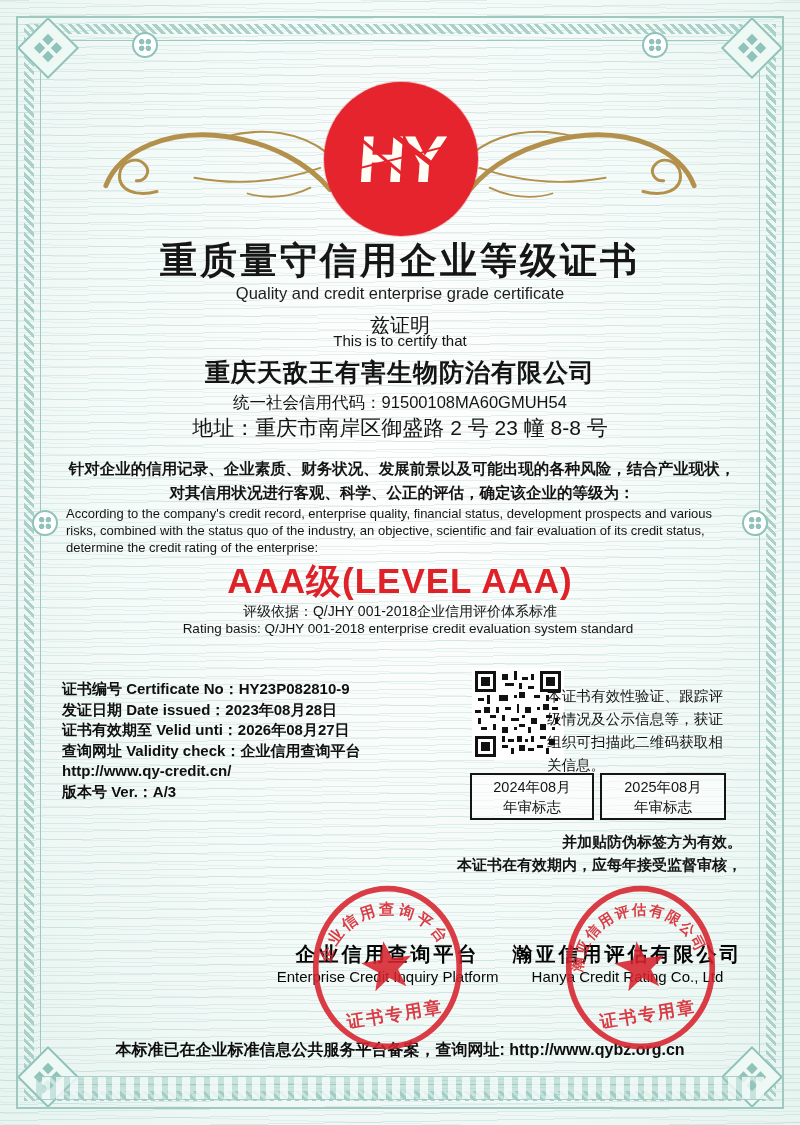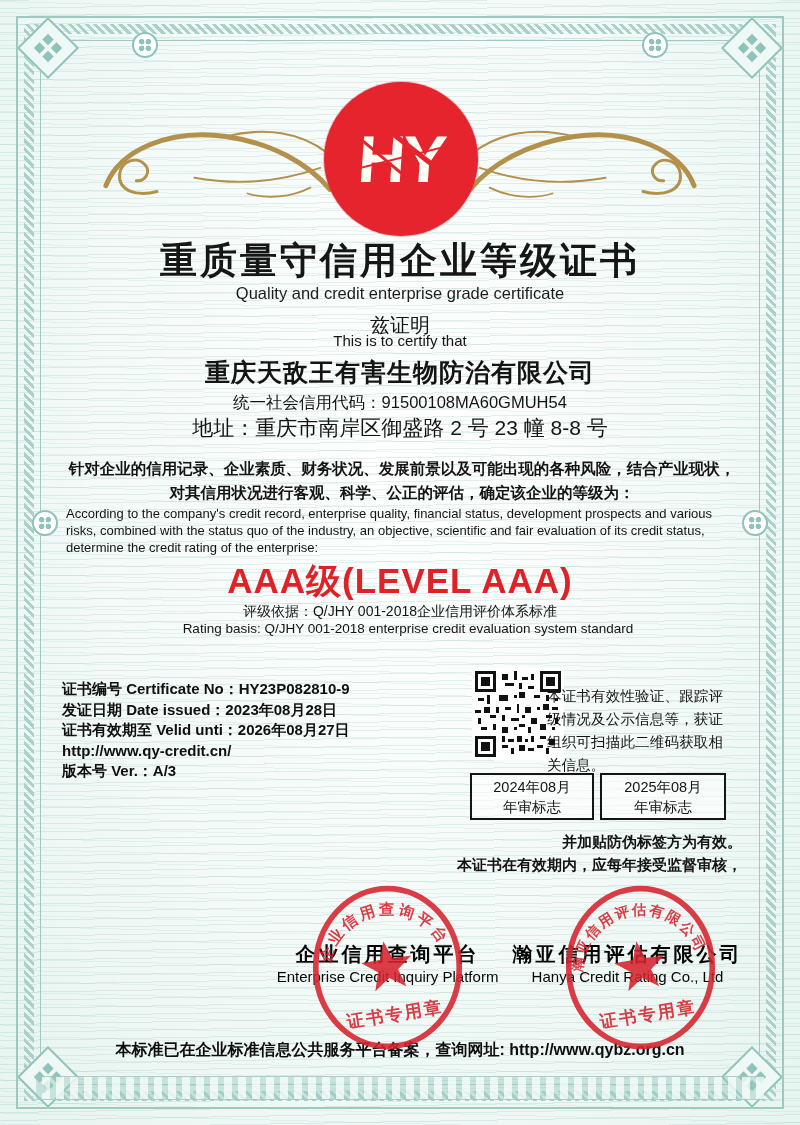--- a/index.html
+++ b/index.html
@@ -187,20 +187,21 @@
   <div class="abs para-cn">针对企业的信用记录、企业素质、财务状况、发展前景以及可能出现的各种风险，结合产业现状，对其信用状况进行客观、科学、公正的评估，确定该企业的等级为：</div>
   <div class="abs para-en">According to the company's credit record, enterprise quality, financial status, development prospects and various risks, combined with the status quo of the industry, an objective, scientific and fair evaluation of its credit status, determine the credit rating of the enterprise:</div>
   <div class="abs ctr grade">AAA级(LEVEL AAA)</div>
   <div class="abs ctr basis-cn">评级依据：Q/JHY 001-2018企业信用评价体系标准</div>
   <div class="abs ctr basis-en">Rating basis: Q/JHY 001-2018 enterprise credit evaluation system standard</div>
 
   <div class="abs details">
     <div>证书编号 Certificate No：HY23P082810-9</div>
     <div>发证日期 Date issued：2023年08月28日</div>
     <div>证书有效期至 Velid unti：2026年08月27日</div>
+    <div>查询网址 Validity check：企业信用查询平台</div>
     <div>http://www.qy-credit.cn/</div>
     <div>版本号 Ver.：A/3</div>
   </div>
 
   <div class="abs qr">
     <svg viewBox="0 0 29 29" shape-rendering="crispEdges">
       <rect x="0" y="0" width="29" height="29" fill="#fff"></rect>
       <g fill="#111">
         <path d="M0,0h7v7h-7z M1,1v5h5v-5z" fill-rule="evenodd"></path>
           <rect x="2" y="2" width="3" height="3"></rect>

